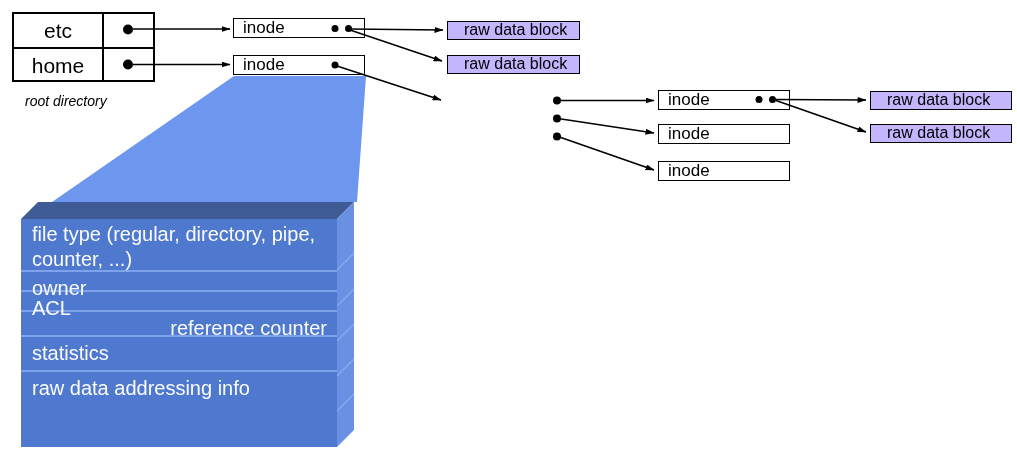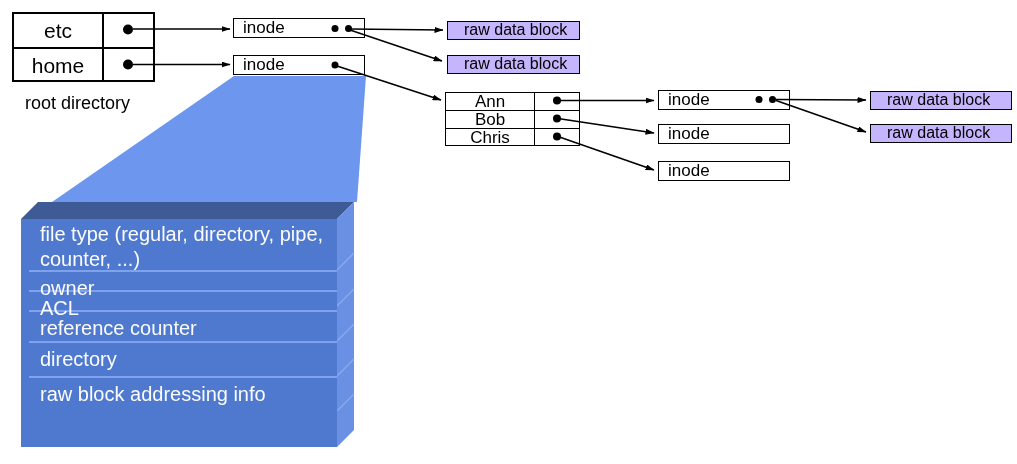--- a/index.html
+++ b/index.html
@@ -11,45 +11,45 @@
   .abs{position:absolute;box-sizing:border-box;}
 
   
   .root-table{left:12px;top:12px;width:143px;height:70px;border:2px solid #000;background:#fff;}
   .root-row{display:flex;height:33px;}
   .root-row.first{border-bottom:2px solid #000;}
   .root-name{width:88px;border-right:2px solid #000;font-size:21px;color:#000;
              display:flex;align-items:center;justify-content:center;}
   .root-ptr{flex:1;}
 
-  .caption{left:25px;top:93px;font-size:18px;color:#000;}
+  .caption{left:25px;top:93px;font-size:14px;color:#000;font-style:italic;}
 
   
   .nbox{width:132px;height:20px;border:1.5px solid #000;background:#fff;
         font-size:17px;color:#000;line-height:17px;padding-left:9px;}
   .rbox{height:19px;border:1.5px solid #000;background:#c4b5fd;
         font-size:16px;color:#000;line-height:16px;padding-left:16px;}
 
   
   .user-table{left:445px;top:92px;width:135px;height:54px;border:1.5px solid #000;background:#fff;}
   .user-row{display:flex;height:17px;}
   .user-row.mid{border-top:1.5px solid #000;border-bottom:1.5px solid #000;}
   .user-name{width:88px;border-right:1.5px solid #000;font-size:17px;color:#000;
              display:flex;align-items:center;justify-content:center;line-height:15px;}
   .user-ptr{flex:1;}
 
   
   .stack{left:21px;top:219px;width:316px;height:228px;background:#4e79ce;}
   .srow{box-sizing:border-box;color:#fbfbfb;font-size:20px;line-height:25px;
-        padding:4px 10px 0 11px;margin-left:8px;}
+        padding:4px 10px 0 11px;}
   .srow + .srow{border-top:2px solid #7fa2ec;}
   .srow.r1{height:51px;padding-top:3px;}
   .srow.r2{height:20px;}
   .srow.r3{height:20px;}
-  .srow.r4{height:31px;}
+  .srow.r4{height:25px;text-align:right;}
   .srow.r5{height:35px;}
   .srow.r6{height:36px;}
 </style>
 </head>
 <body>
 
 <div class="canvas">
 
   <svg class="layer" width="1017" height="464">
     <polygon points="234,76 366,76 357,202 52,202" fill="#6d96ee"></polygon>
@@ -75,34 +75,20 @@
     </div>
   </div>
   <div class="abs caption">root directory</div>
 
   <div class="abs nbox" style="left:233px;top:18px;">inode</div>
   <div class="abs nbox" style="left:233px;top:55px;">inode</div>
 
   <div class="abs rbox" style="left:447px;top:21px;width:133px;">raw data block</div>
   <div class="abs rbox" style="left:447px;top:55px;width:133px;">raw data block</div>
 
-  <div class="abs user-table">
-    <div class="user-row">
-      <div class="user-name">Ann</div>
-      <div class="user-ptr"></div>
-    </div>
-    <div class="user-row mid">
-      <div class="user-name">Bob</div>
-      <div class="user-ptr"></div>
-    </div>
-    <div class="user-row">
-      <div class="user-name">Chris</div>
-      <div class="user-ptr"></div>
-    </div>
-  </div>
 
   <div class="abs nbox" style="left:658px;top:90px;">inode</div>
   <div class="abs nbox" style="left:658px;top:124px;">inode</div>
   <div class="abs nbox" style="left:658px;top:161px;">inode</div>
 
   <div class="abs rbox" style="left:870px;top:91px;width:142px;">raw data block</div>
   <div class="abs rbox" style="left:870px;top:124px;width:142px;">raw data block</div>
 
   <div class="abs stack">
     <div class="srow r1">
@@ -112,24 +98,24 @@
     <div class="srow r2">
       <span>owner</span>
     </div>
     <div class="srow r3">
       <span>ACL</span>
     </div>
     <div class="srow r4">
       <span>reference counter</span>
     </div>
     <div class="srow r5">
-      <span>directory</span>
+      <span>statistics</span>
     </div>
     <div class="srow r6">
-      <span>raw block addressing info</span>
+      <span>raw data addressing info</span>
     </div>
   </div>
 
   <svg class="layer" width="1017" height="464">
     <defs>
       <marker id="ah" markerWidth="9" markerHeight="6" refX="8.5" refY="3" orient="auto" markerUnits="userSpaceOnUse">
         <path d="M0,0 L9,3 L0,6 z" fill="#000"></path>
       </marker>
     </defs>
     <g stroke="#000" stroke-width="1.6">

